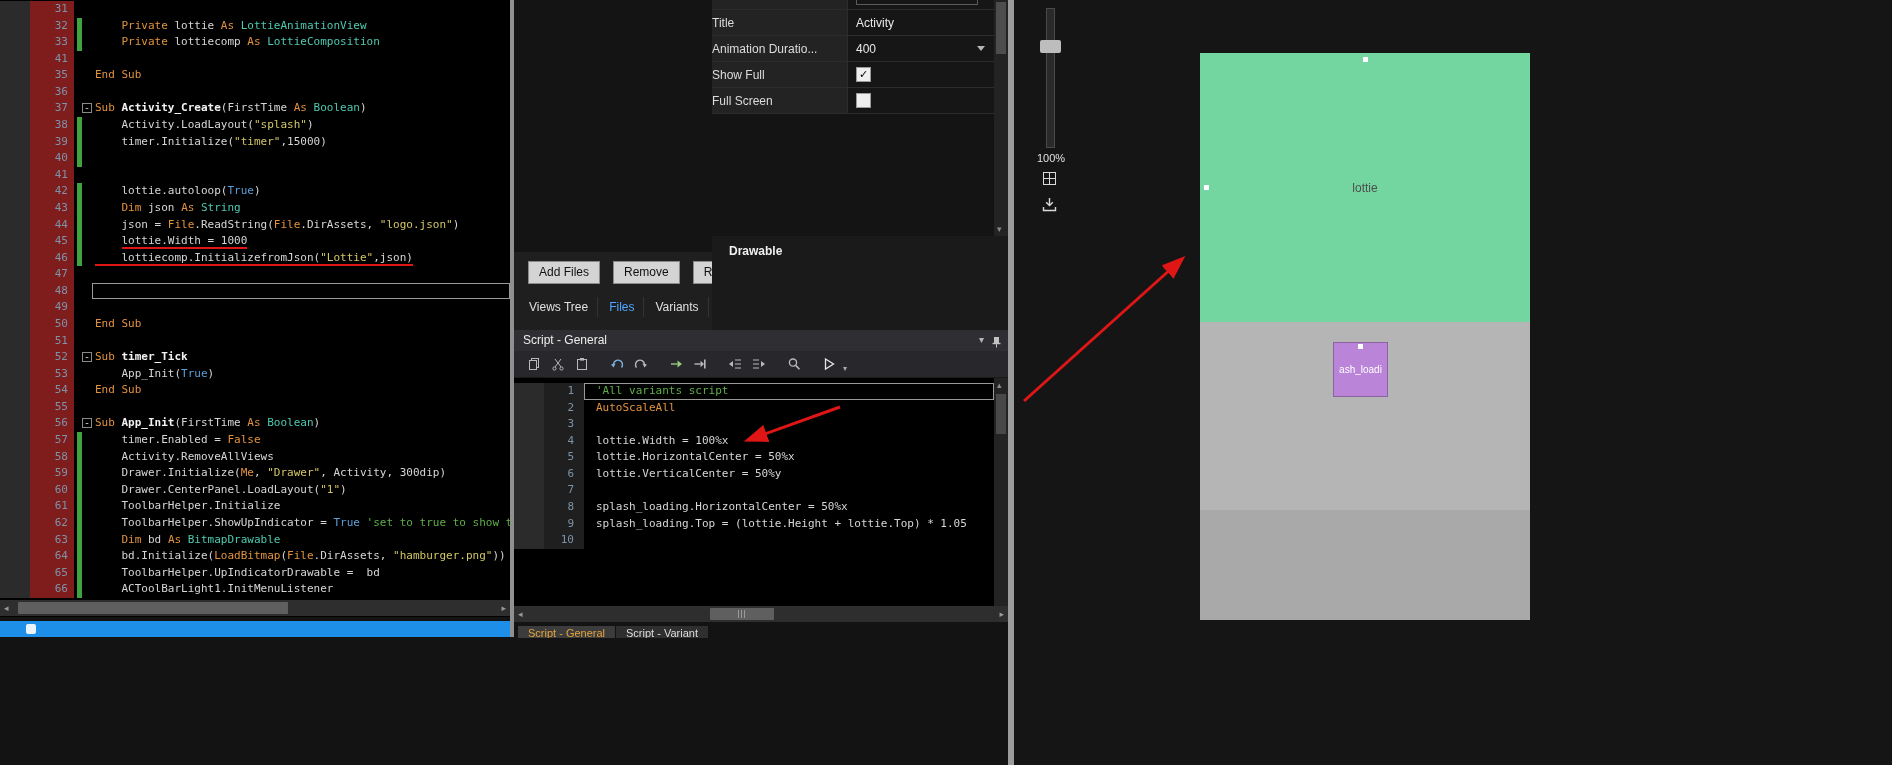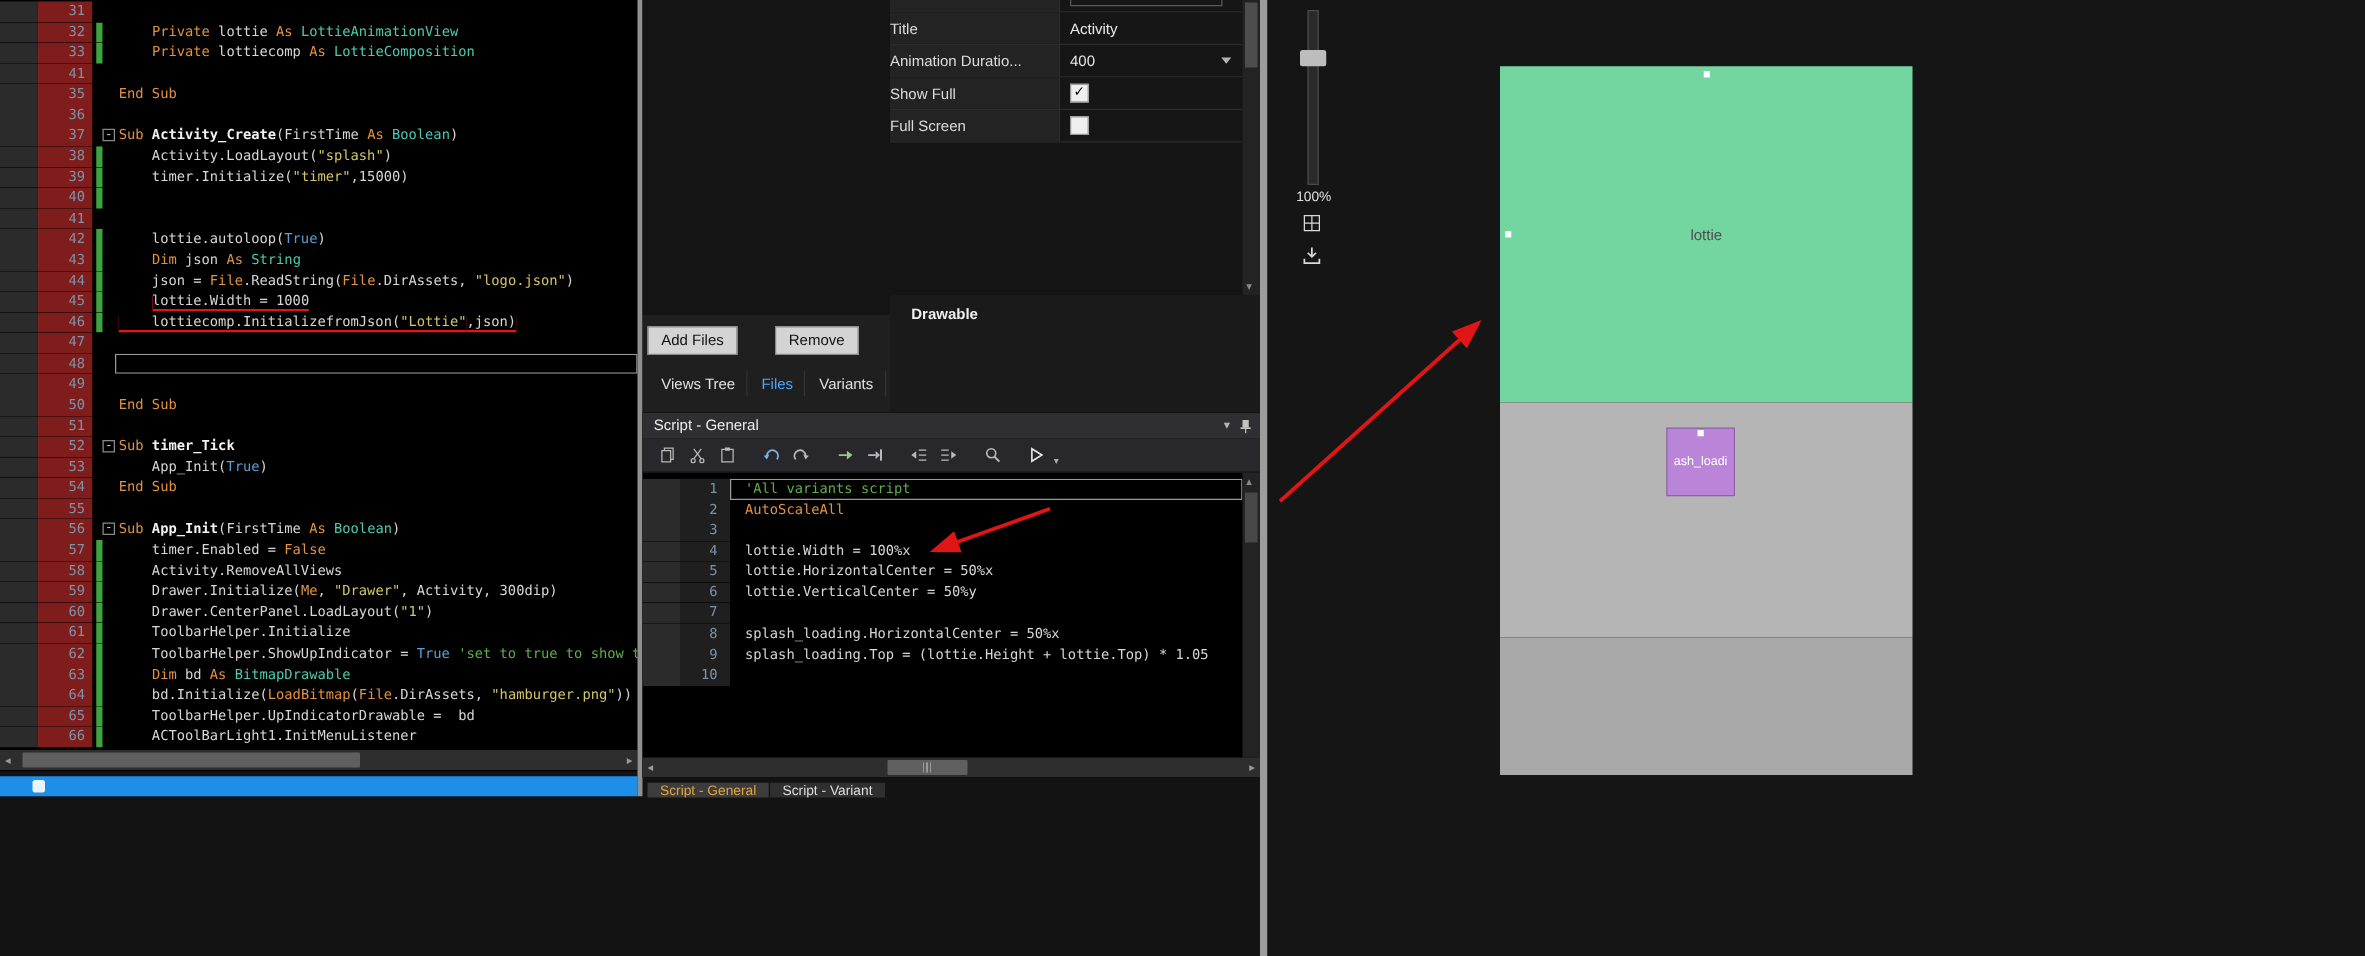--- a/index.html
+++ b/index.html
@@ -26,21 +26,21 @@
   .sb-arrow{position:absolute;top:2px;color:#9a9a9a;font-size:9px;line-height:12px}
   .sb-thumb{position:absolute;top:2px;height:12px;background:#5f5f5f;border-radius:1px}
   .grip{position:absolute;left:50%;top:2px;width:9px;height:8px;margin-left:-4px;background:repeating-linear-gradient(90deg,#9a9a9a 0 1px,transparent 1px 3px)}
   #blue-bar{position:absolute;left:0;top:621px;width:510px;height:16px}
   .bb-icon{position:absolute;left:26px;top:3px;width:10px;height:10px;background:#fff;border-radius:2px;opacity:.9}
   #splitter-left{position:absolute;left:510px;top:0;width:4px;height:637px;background:#909090}
   #splitter-right{position:absolute;left:1008px;top:0;width:6px;height:765px;background:#9c9c9c}
   
   #files-panel{position:absolute;left:514px;top:0;width:198px;height:330px;background:#1f1f1f;overflow:hidden}
   .files-list{position:absolute;left:0;top:0;width:100%;height:252px;background:#141414}
-  .buttons-row{position:absolute;left:0;top:257px;width:100%;height:30px;display:flex;align-items:center;gap:30px;padding-left:4px;box-sizing:border-box;overflow:hidden}
+  .buttons-row{position:absolute;left:0;top:257px;width:100%;height:30px;display:flex;align-items:center;gap:13px;padding-left:14px;box-sizing:border-box;overflow:hidden}
   .gray-btn{height:23px;background:#d4d4d4;border:1px solid #8a8a8a;color:#111;font-size:12px;padding:0 10px;font-family:"Liberation Sans",sans-serif;white-space:nowrap;flex:0 0 auto}
   .tabs-row{position:absolute;left:0;top:294px;width:100%;height:26px;display:flex;align-items:center;padding-left:6px;gap:2px}
   .ftab{font-size:12px;color:#e0e0e0;padding:3px 9px;border-right:1px solid #333}
   .ftab.active{color:#4da6ff}
   
   #props-panel{position:absolute;left:712px;top:0;width:296px;height:330px;background:#141414;overflow:hidden}
   .props-rows{position:absolute;left:0;top:0;width:282px}
   .prow{display:flex;height:25px;border-bottom:1px solid #2c2c2c;align-items:stretch;background:#161616}
   .prow.partial{height:9px;overflow:hidden}
   .plabel{flex:0 0 136px;background:#232323;display:flex;align-items:center;box-sizing:border-box;color:#dcdcdc;font-size:12px;border-right:1px solid #2c2c2c}

